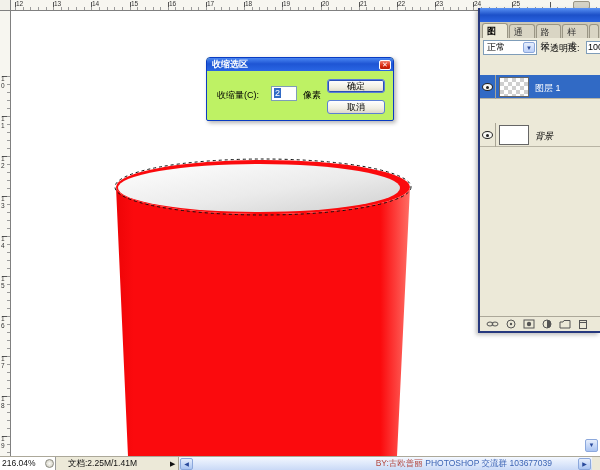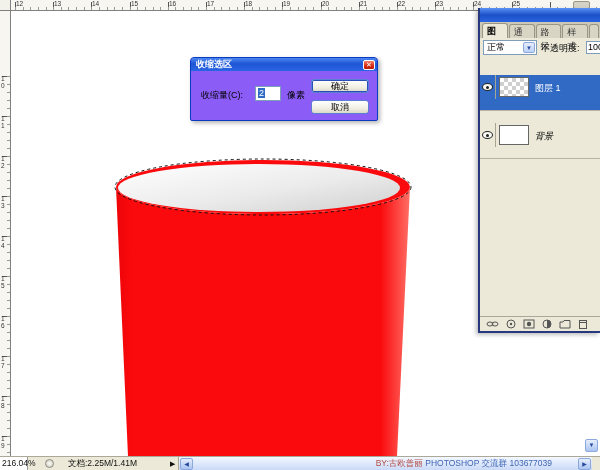--- a/index.html
+++ b/index.html
@@ -25,22 +25,22 @@
     background-size:3px 100%, 8px 100%;
     background-position:right 65px, right 65px;
     background-repeat:no-repeat; }
   .rt { position:absolute; top:0; font-size:6.5px; color:#333; }
   .rl { position:absolute; left:1px; width:6px; font-size:6.5px; line-height:6.5px; color:#333; word-break:break-all; }
 
   
   #artwork { position:absolute; left:0; top:0; z-index:1; pointer-events:none; }
 
   
-  .dialog { position:absolute; left:190px; top:57px; width:188px; height:64px;
-    background:#8b5cf6; border:1px solid #0a3cc2; border-radius:4px 4px 2px 2px;
+  .dialog { position:absolute; left:206px; top:57px; width:188px; height:64px;
+    background:#bef264; border:1px solid #0a3cc2; border-radius:4px 4px 2px 2px;
     box-shadow:2px 2px 4px rgba(0,0,0,.3); z-index:6; }
   .dialog-title { position:absolute; left:0; top:0; right:0; height:13px; border-radius:3px 3px 0 0;
     background:linear-gradient(180deg,#4a86f2 0%,#1e55d4 45%,#2a66e4 100%);
     color:#fff; font-size:9px; font-weight:bold; line-height:13px; padding-left:5px; }
   .dialog-close { position:absolute; right:2px; top:2px; width:12px; height:10px; border-radius:2px;
     background:linear-gradient(180deg,#f4836f,#d8290f 60%,#b81d08);
     border:1px solid #fff; color:#fff; font-size:7px; line-height:8px; text-align:center; cursor:pointer; }
   .dlg-label { position:absolute; font-size:9px; color:#000; }
   .dlg-input { position:absolute; left:64px; top:28px; width:26px; height:15px; background:#fff;
     border:1px solid #7f9db9; font-size:9px; line-height:13px; padding-left:2px; }
@@ -61,41 +61,41 @@
   .pal-tab { height:14px; font-size:9px; line-height:14px; padding:0 4px; color:#333;
     background:#d9d5c4; border:1px solid #9a9685; border-bottom:none; border-radius:3px 3px 0 0; margin-right:1px; cursor:pointer; }
   .pal-tab.active { background:#ece9d8; font-weight:bold; color:#000; height:15px; }
   .pal-row { position:absolute; left:0; right:0; font-size:9px; color:#000;padding-left:36px; }
   .blend-box { position:absolute; left:3px; top:2px; width:54px; height:15px; background:#fff;
     border:1px solid #7f9db9; font-size:9px; line-height:13px; padding-left:3px; cursor:pointer; }
   .blend-box .chev { position:absolute; right:1px; top:1px; width:12px; height:11px;
     background:linear-gradient(180deg,#e6eefc,#bcd0f8); border:1px solid #8ca8dc; border-radius:2px;
     font-size:6px; line-height:11px; text-align:center; color:#2a4a9c; }
   .lock-ico { display:inline-block; vertical-align:middle; margin-right:2px; }
-  .layer-row { position:absolute; left:0; right:0; height:36px; border-bottom:1px solid #b8b4a4; background:#ece9d8; cursor:pointer; }
+  .layer-row { position:absolute; left:0; right:0; height:24px; border-bottom:1px solid #b8b4a4; background:#ece9d8; cursor:pointer; }
   .layer-row.selected { background:#316ac5; color:#fff; }
   .eye-cell { position:absolute; left:0; top:0; width:16px; height:24px; border-right:1px solid #a9a595; }
   .eye { position:absolute; left:2px; top:8px; width:11px; height:8px; border:1px solid #222;
     border-radius:50%; background:#f8f8f4; }
   .eye::after { content:""; position:absolute; left:2.5px; top:1.5px; width:3.5px; height:3.5px; border-radius:50%; background:#222; }
   .thumb { position:absolute; left:19px; top:2px; width:30px; height:20px; border:1px solid #666; background:#fff; }
   .checker { background-color:#fff;
     background-image:linear-gradient(45deg,#cfcfcf 25%,transparent 25%,transparent 75%,#cfcfcf 75%),
                      linear-gradient(45deg,#cfcfcf 25%,transparent 25%,transparent 75%,#cfcfcf 75%);
     background-size:8px 8px; background-position:0 0,4px 4px; }
   .thumb .dot { position:absolute; left:10px; top:5px; width:9px; height:9px; border-radius:50%; background:#e8100e; }
   .layer-name { position:absolute; left:55px; top:7px; font-size:9px; }
   .pal-bottom { position:absolute; left:0; right:0; bottom:0; height:15px; background:#ece9d8;
     border-top:1px solid #aca899; display:flex; align-items:center; gap:7px; padding-left:6px; }
   .pal-bottom svg { display:block; cursor:pointer; }
 
   
   .statusbar { position:absolute; left:0; top:456px; width:600px; height:14px; background:#ece9d8;
     border-top:1px solid #aca899; z-index:7; font-size:8.5px; color:#111; }
-  .zoom-box { position:absolute; left:0; top:0; width:28px; height:13px; background:#fff;
+  .zoom-box { position:absolute; left:0; top:0; width:56px; height:13px; background:#fff;
     border-right:1px solid #999; line-height:13px; padding-left:2px; }
   .status-ico { position:absolute; left:45px; top:2px; width:9px; height:9px; border:1px solid #8a8a80;
     border-radius:50%; background:radial-gradient(#fbfbf6,#cdcabc); }
   .doc-info { position:absolute; left:68px; top:0; line-height:13px; }
   .flyout { position:absolute; left:170px; top:0; line-height:13px; font-size:7px; cursor:pointer; }
   .hscroll { position:absolute; left:178px; top:0; width:414px; height:14px;
     background:linear-gradient(180deg,#f4f8ff,#c6d7f6); border-left:1px solid #aca899; }
   .scroll-btn { position:absolute; top:1px; width:13px; height:12px; border-radius:2px;
     background:linear-gradient(180deg,#e6eefc,#aac4f2); border:1px solid #8ca8dc;
     color:#2a4a9c; font-size:6px; line-height:11px; text-align:center; cursor:pointer; }

